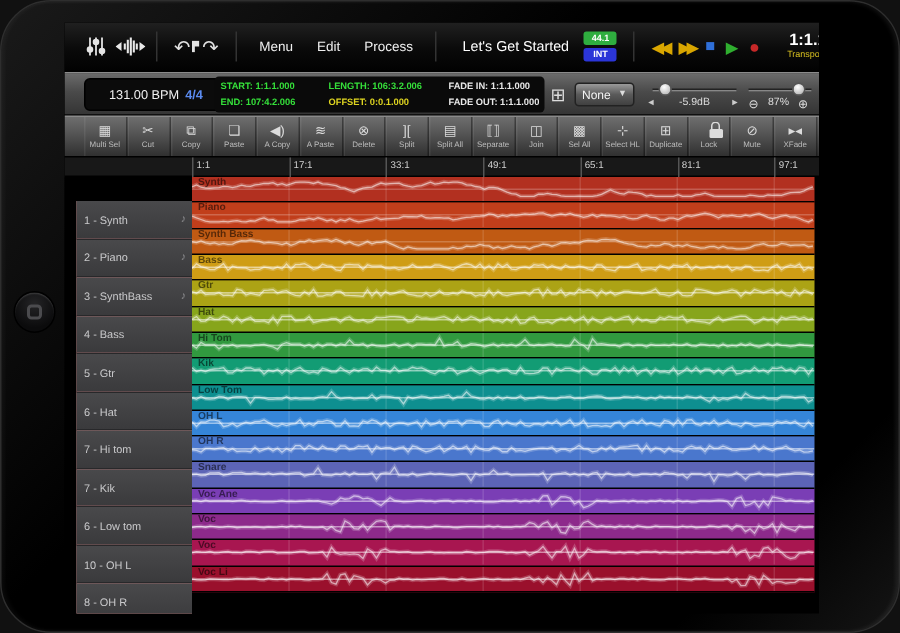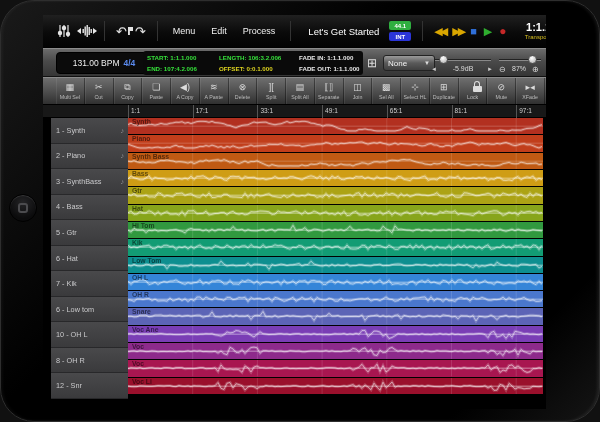--- a/index.html
+++ b/index.html
@@ -45,21 +45,21 @@
              border:1px solid #000; border-radius:4px; display:flex; align-items:center;
              justify-content:center; gap:4px; }
   .bpm-box .bpm { color:#f0f0f0; font-size:8.5px; }
   .bpm-box .meter { color:#5b8bf0; font-size:8.5px; font-weight:bold; }
   .region-info { position:absolute; left:100px; top:2px; width:220px; height:24px; background:#0a0a0a;
                  border-radius:3px; display:grid; grid-template-columns:72px 80px 66px;
                  grid-auto-rows:11px; align-content:center; padding:0 4px; }
   .ri { font-size:6.2px; font-weight:bold; white-space:nowrap; line-height:11px; }
   .ri.green { color:#35e03a; } .ri.yellow { color:#ded420; } .ri.white { color:#e8e8e8; }
   .snap-icon { position:absolute; left:324px; top:7px; color:#ddd; font-size:12px; line-height:14px; }
-  .snap-dd { position:absolute; left:340px; top:6px; width:52px; height:16px; border-radius:3px;
+  .snap-dd { position:absolute; left:340px; top:6px; width:40px; height:16px; border-radius:3px;
              background:linear-gradient(#9a9a9a,#5a5a5a 50%,#404040); border:1px solid #222;
              display:flex; align-items:center; padding:0 4px; }
   .snap-dd .val { color:#f4f4f4; font-size:8px; flex:1; }
   .snap-dd .car { color:#ddd; font-size:6px; }
   .slider { position:absolute; height:2px; background:#222; border-bottom:1px solid #888; }
   .knob { position:absolute; width:9px; height:9px; border-radius:50%;
           background:radial-gradient(circle at 40% 30%, #fff, #a8a8a8); border:1px solid #555; }
   .sl-label { position:absolute; font-size:7px; color:#ddd; }
   .sl-arrow { position:absolute; font-size:6px; color:#ccc; }
   .zoom-glyph { position:absolute; font-size:8px; color:#ddd; }
@@ -83,21 +83,21 @@
   .ruler { position:absolute; left:0; top:90px; width:503px; height:13px; background:#181818;
            border-bottom:1px solid #000; }
   .ruler-ticks { position:absolute; left:85px; top:0; width:415px; height:13px; }
   .tick { position:absolute; top:0; height:13px; border-left:1px solid #555; padding-left:2px;
           color:#d0d0d0; font-size:6.5px; line-height:12px; white-space:nowrap; }
   .playhead-flag { position:absolute; left:85px; top:12px; width:5px; height:8px; background:#e2e2e2;
                    clip-path:polygon(0 0,100% 0,100% 50%,38% 50%,38% 100%,0 100%); z-index:5; }
 
   
   .main { position:absolute; left:0; top:103px; width:503px; height:277px; background:#000; }
-  .namelist { position:absolute; left:8px; top:0; width:77px; height:281px; background:#fca5a5;
+  .namelist { position:absolute; left:8px; top:16px; width:77px; height:281px; background:#fca5a5;
               display:flex; flex-direction:column; }
   .namerow { flex:1; background:linear-gradient(#49494b,#3a3a3c); border-bottom:1px solid #28282a;
              display:flex; align-items:center; padding:0 4px 0 5px; }
   .namerow .nm { color:#c9c9cb; font-size:7.3px; white-space:nowrap; overflow:hidden; flex:1; }
   .namerow .note { color:#8f8f92; font-size:7px; flex:none; }
   .lanes { position:absolute; left:85px; top:0; width:415px; height:277px; display:flex;
            flex-direction:column; }
   .lane { flex:1; position:relative; border-bottom:1px solid #000; overflow:hidden; }
   .lane svg { position:absolute; left:0; top:0; width:100%; height:100%; display:block; }
   .lane .rlabel { position:absolute; left:4px; top:0px; font-size:6.8px; font-weight:bold;
@@ -298,33 +298,33 @@
           <div class="namerow">
             <span class="nm">4 - Bass</span>
           </div>
           <div class="namerow">
             <span class="nm">5 - Gtr</span>
           </div>
           <div class="namerow">
             <span class="nm">6 - Hat</span>
           </div>
           <div class="namerow">
+            <span class="nm">7 - Hi tom</span>
+          </div>
+          <div class="namerow">
             <span class="nm">7 - Kik</span>
           </div>
           <div class="namerow">
             <span class="nm">6 - Low tom</span>
           </div>
           <div class="namerow">
             <span class="nm">10 - OH L</span>
           </div>
           <div class="namerow">
             <span class="nm">8 - OH R</span>
-          </div>
-          <div class="namerow">
-            <span class="nm">12 - Snr</span>
           </div>
         </div>
       <div class="lanes">
           <div class="lane" style="background: rgb(178, 48, 32);">
             <svg viewBox="0 0 415 17" preserveAspectRatio="none">
               <line x1="64.7" x2="64.7" y1="0" y2="17" stroke="rgba(255,255,255,0.13)" stroke-width="1"></line>
               <line x1="129.4" x2="129.4" y1="0" y2="17" stroke="rgba(255,255,255,0.13)" stroke-width="1"></line>
               <line x1="194.10000000000002" x2="194.10000000000002" y1="0" y2="17" stroke="rgba(255,255,255,0.13)" stroke-width="1"></line>
               <line x1="258.8" x2="258.8" y1="0" y2="17" stroke="rgba(255,255,255,0.13)" stroke-width="1"></line>
               <line x1="323.5" x2="323.5" y1="0" y2="17" stroke="rgba(255,255,255,0.13)" stroke-width="1"></line>

